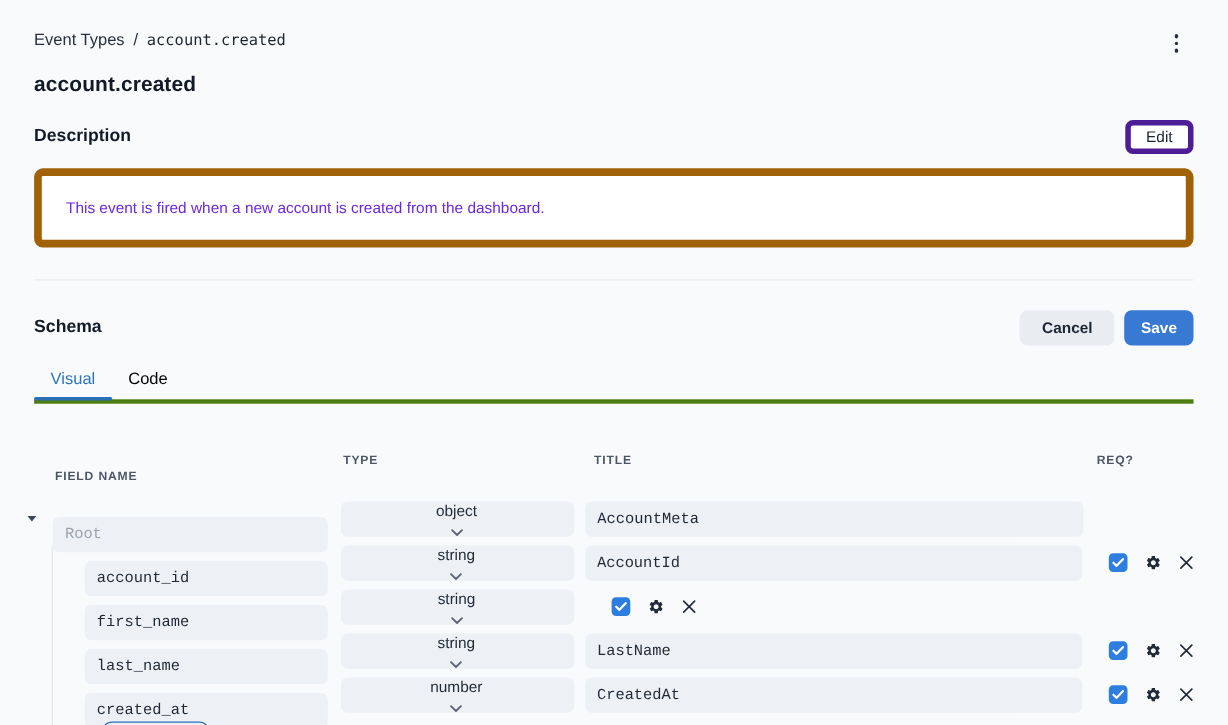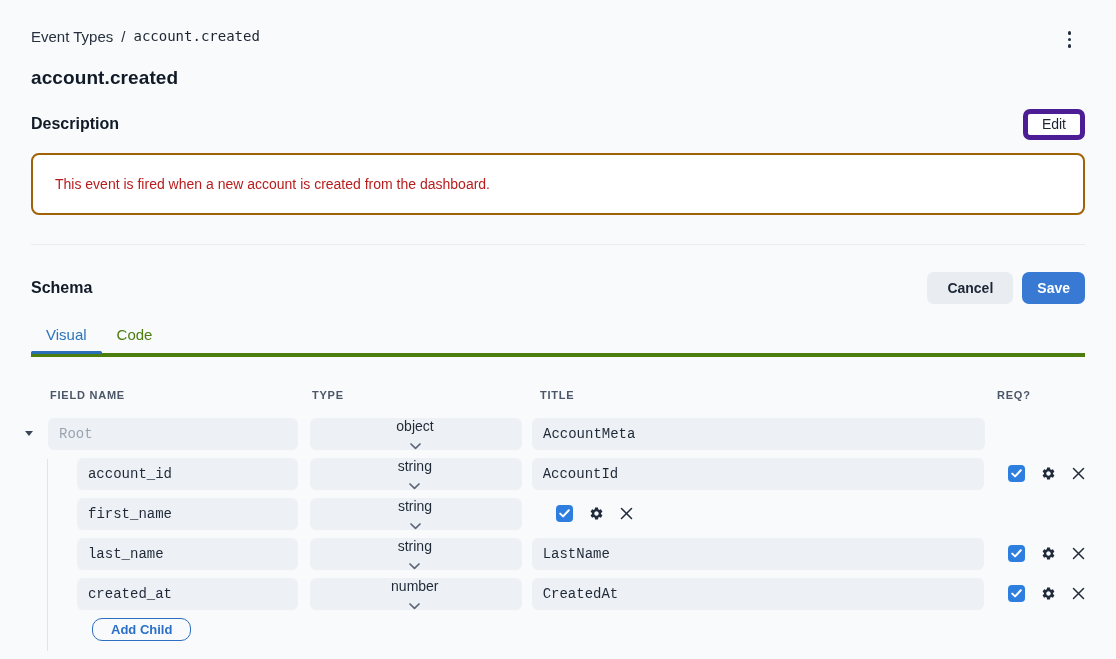--- a/index.html
+++ b/index.html
@@ -7,70 +7,70 @@
   body {
     background: #f8fafc;
     font-family: "Liberation Sans", sans-serif;
     color: #1f2937;
     overflow: hidden;
   }
   .page { padding: 28px 31px 0 31px; width: 1116px; height: 659px; }
 
   
   .topbar { display: flex; justify-content: space-between; align-items: flex-start; }
-  .breadcrumb { font-size: 15px; color: #27303f; display: flex; align-items: flex-start; gap: 8px; }
+  .breadcrumb { font-size: 15px; color: #27303f; display: flex; align-items: flex-end; gap: 8px; }
   .breadcrumb .crumb-mono { font-family: "DejaVu Sans Mono", monospace; font-size: 14px; color: #1b2430; }
   .kebab { display: flex; flex-direction: column; gap: 3px; padding: 3px 6px; cursor: pointer; margin-right: 8px; }
   .kebab i { width: 3.5px; height: 3.5px; border-radius: 50%; background: #242e3d; }
 
   .page-title { margin-top: 16px; font-size: 19px; font-weight: 700; color: #111a27; letter-spacing: .1px; }
 
   
   .desc-head { margin-top: 20px; display: flex; justify-content: space-between; align-items: center; height: 31px; }
   .section-heading { font-size: 16px; font-weight: 700; color: #111a27; }
   .btn { border: none; cursor: pointer; font-family: "Liberation Sans", sans-serif; }
   .btn-edit {
     background: #ffffff; border: 5px solid #4c1d95; border-radius: 7px;
     padding: 0 14px; height: 31px; font-size: 14px; font-weight: 500; color: #1b2430;
   }
   .desc-card {
-    margin-top: 13px; background: #ffffff; border: 2px solid #a16207; border-radius: 8px;
-    padding: 21px 22px; font-size: 14px; color: #b91c1c; min-height: 61px;
+    margin-top: 13px; background: #ffffff; border: 7px solid #a16207; border-radius: 8px;
+    padding: 21px 22px; font-size: 14px; color: #6d28d9; min-height: 61px;
   }
 
   .divider { margin-top: 29px; height: 1px; background: #e8edf2; }
 
   
   .schema-head { margin-top: 27px; display: flex; justify-content: space-between; align-items: center; height: 32px; }
   .schema-actions { display: flex; gap: 9px; }
   .btn-cancel {
     background: #e9edf2; border-radius: 7px; padding: 0 20px; height: 32px;
     font-size: 14px; font-weight: 600; color: #1c2635;
   }
   .btn-save {
     background: #3779d3; border-radius: 7px; padding: 0 15px; height: 32px;
     font-size: 14px; font-weight: 600; color: #ffffff;
   }
 
   
   .tabs { margin-top: 22px; display: flex; border-bottom: 4px solid #4d7c0f; }
-  .tab { padding: 0 15px 10px 15px; font-size: 15px; color: #4d7c0f; cursor: pointer; position: relative; }
+  .tab { padding: 0 15px 10px 15px; font-size: 15px; color: #000000; cursor: pointer; position: relative; }
   .tab.active { color: #2b74bd; font-weight: 500; }
   .tab.active::after {
     content: ""; position: absolute; left: 0; right: 0; bottom: -1px; height: 3px;
     background: #2a6fb8; border-radius: 2px;
   }
 
   
   .schema-table { margin-left: -7px; margin-top: 32px; }
   .t-row, .t-header { display: flex; align-items: center; }
   .t-header { margin-bottom: 17px; font-size: 11px; font-weight: 700; letter-spacing: .07em; color: #4b5768; }
   .t-row { height: 32px; margin-bottom: 8px; }
   .c-caret { width: 24px; display: flex; justify-content: flex-start; }
-  .c-name  { width: 250px; }
+  .c-name  { width: 250px; margin-top: 28px; }
   .c-sp1   { width: 12px; }
   .c-type  { width: 212px; }
   .c-sp2   { width: 10px; }
   .c-title { width: 453px; }
   .c-ctrl  { flex: 1; display: flex; align-items: center; gap: 16px; padding-left: 24px; }
   .t-header .c-ctrl { padding-left: 12px; }
   .h-pad2 { margin-left: 2px; }
   .h-pad8 { margin-left: 8px; }
 
   .caret-down {

